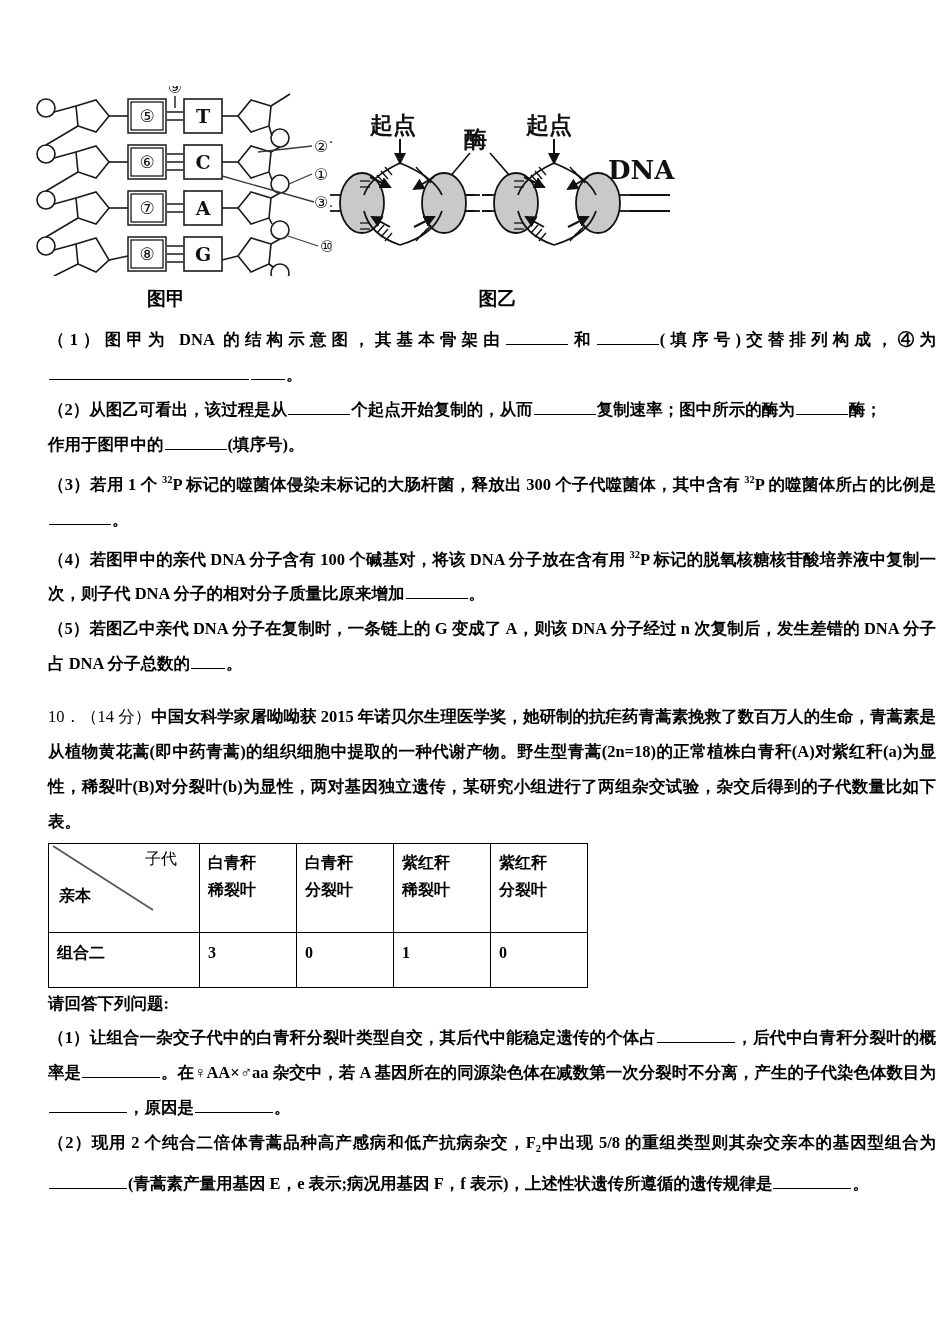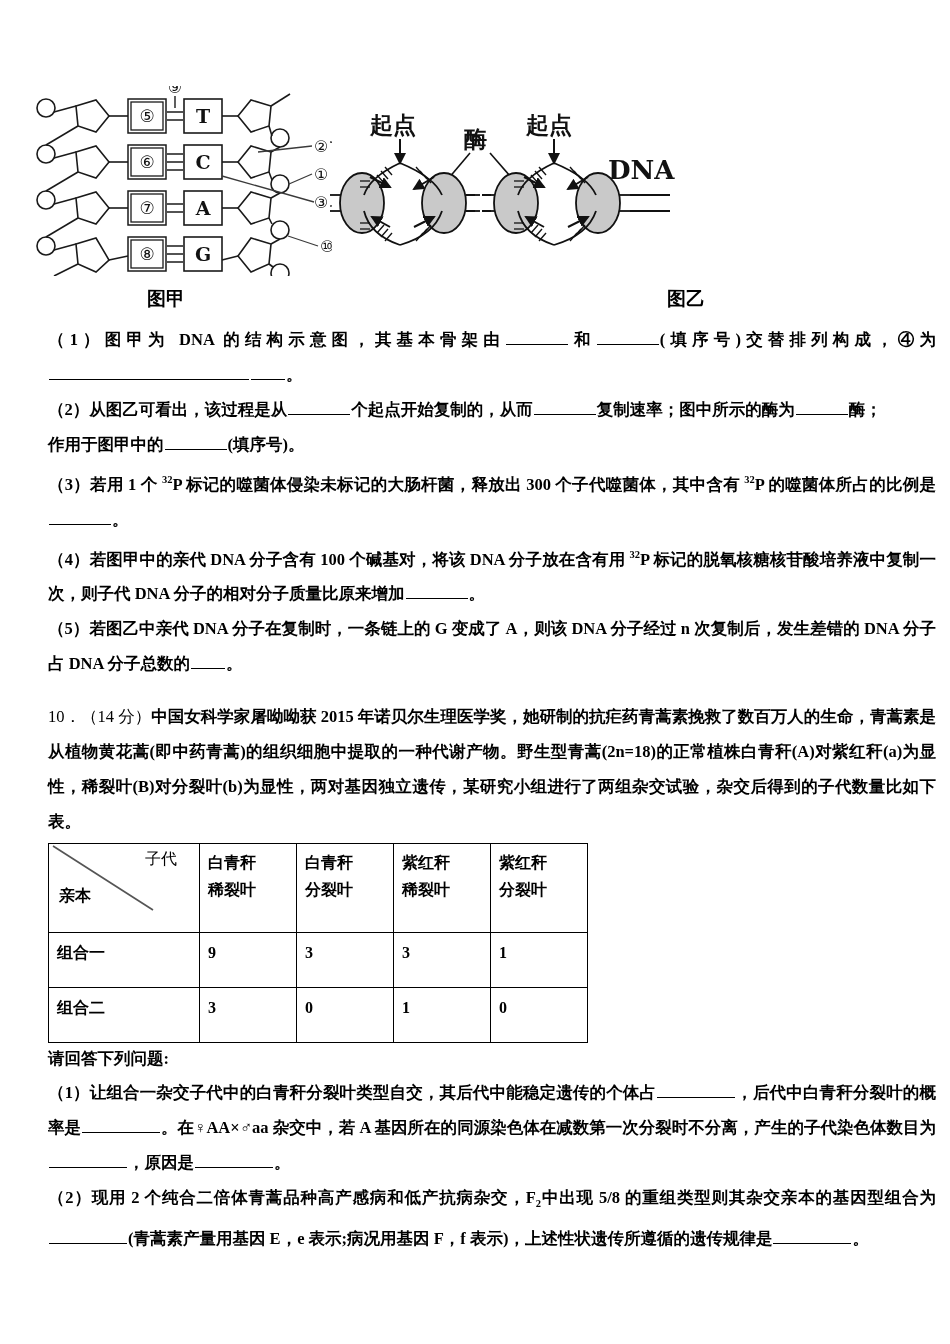--- a/index.html
+++ b/index.html
@@ -375,21 +375,21 @@
               <path d="M184,134 L194,134"></path>
           </g>
           <g stroke="#111" stroke-width="2" fill="none">
             <path d="M194,82 L214,92" marker-end="url(#ah)"></path>
             <path d="M258,82 L238,94" marker-end="url(#ah)"></path>
             <path d="M214,132 L196,122" marker-end="url(#ah)"></path>
             <path d="M238,132 L258,122" marker-end="url(#ah)"></path>
           </g>
         </g>
       </svg>
-      <div class="fig-caption" style="margin-top:2px; margin-left:-40px;text-align:right;">图乙</div>
+      <div class="fig-caption" style="margin-top:2px; margin-left:-40px;">图乙</div>
     </div>
   </div>
 
   <div class="body-text">
 
     <p class="q">
       <span>（1）图甲为 DNA 的结构示意图，其基本骨架由</span><span class="blank b-md"></span><span>和</span><span class="blank b-md"></span><span>(填序号)交替排列构成，④为</span><span class="blank b-xl"></span><span class="blank b-xs"></span><span>。</span>
     </p>
 
     <p class="q">
@@ -437,27 +437,20 @@
           <td class="col-head">
             <span>紫红秆</span><br>
             <span>稀裂叶</span>
           </td>
           <td class="col-head">
             <span>紫红秆</span><br>
             <span>分裂叶</span>
           </td>
         </tr>
         <tr>
-          <td class="rowlab">组合一</td>
-          <td class="num">9</td>
-          <td class="num">3</td>
-          <td class="num">3</td>
-          <td class="num">1</td>
-        </tr>
-        <tr>
           <td class="rowlab">组合二</td>
           <td class="num">3</td>
           <td class="num">0</td>
           <td class="num">1</td>
           <td class="num">0</td>
         </tr>
       </tbody>
         </table>
     </div>
 

